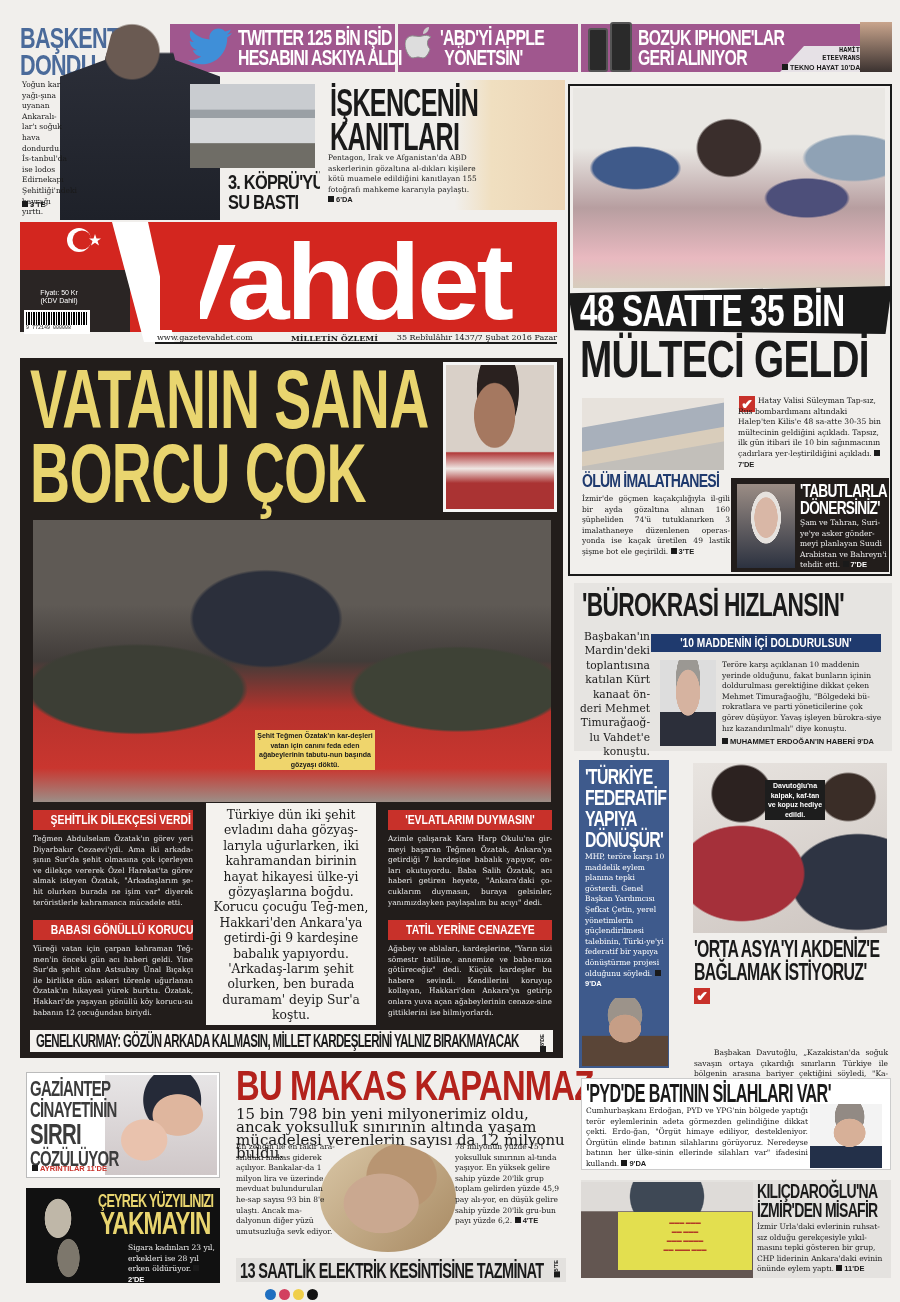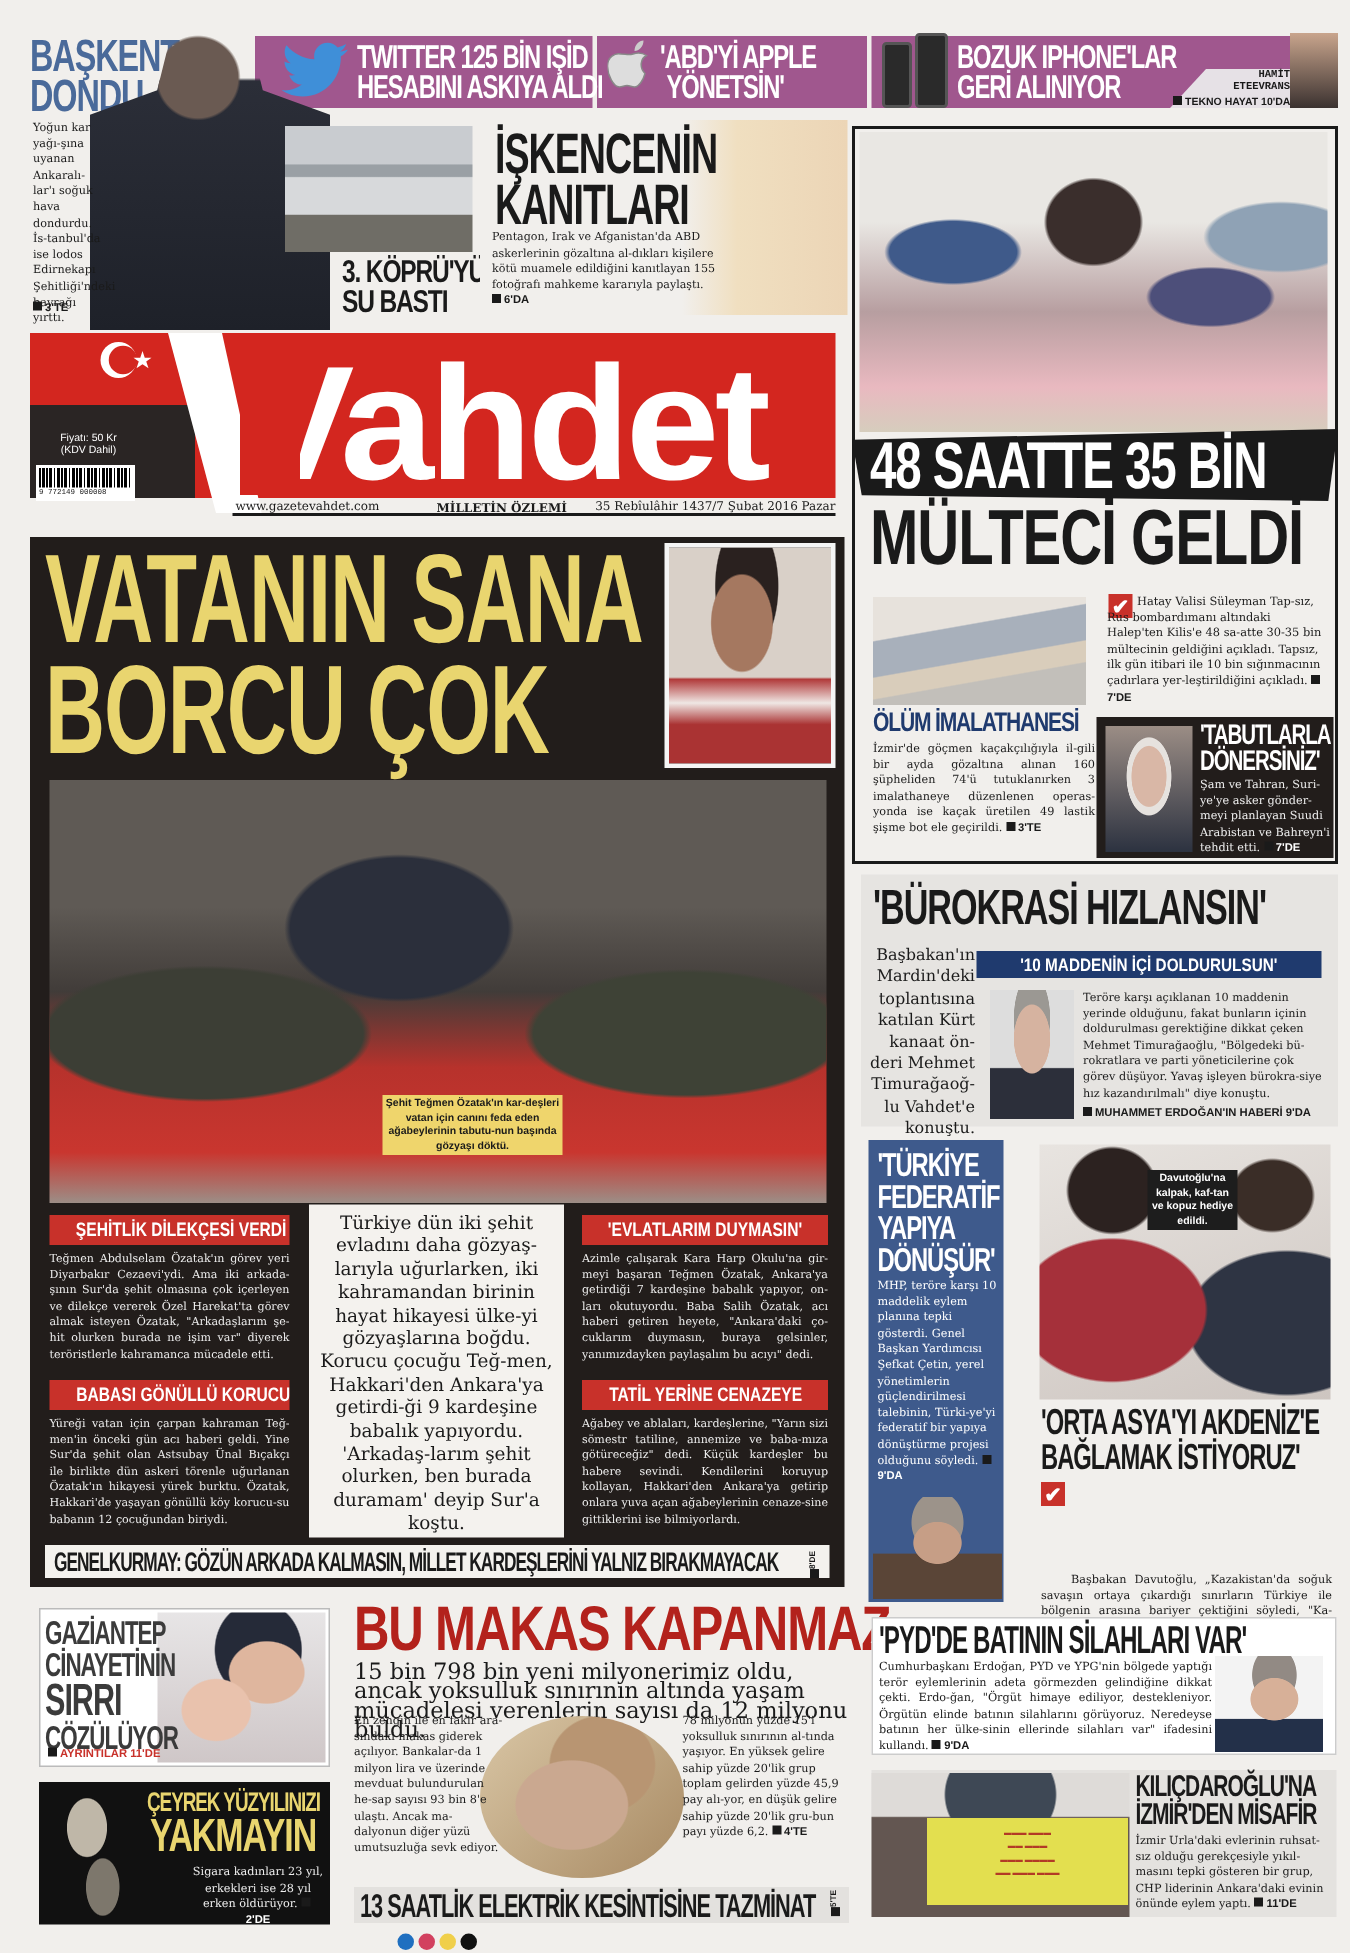--- a/index.html
+++ b/index.html
@@ -217,21 +217,21 @@
   <div>CİNAYETİNİN</div>
   <div style="font-size:30px;line-height:28px">SIRRI</div>
   <div>ÇÖZÜLÜYOR</div>
 </div>
 <div class="abs ref" style="left:32px;top:1164px;color:#c8312a">AYRINTILAR 11'DE</div>
 
 <div class="abs" style="left:26px;top:1188px;width:194px;height:95px;background:#111"></div>
 <div class="abs photo" style="left:30px;top:1192px;width:70px;height:88px;background:radial-gradient(ellipse at 40% 30%,#bfb7a8 0 22%,transparent 23%),radial-gradient(ellipse at 55% 75%,#7d776c 0 20%,transparent 21%),#111"></div>
 <div class="abs cond" style="left:98px;top:1192px;color:#e9d56f;font-size:18px;line-height:18px;transform:scaleX(.7);white-space:nowrap">ÇEYREK YÜZYILINIZI</div>
 <div class="abs cond" style="left:100px;top:1210px;color:#e9d56f;font-size:31px;line-height:28px;transform:scaleX(.73);white-space:nowrap">YAKMAYIN</div>
-<div class="abs sm" style="left:128px;top:1243px;width:88px;color:#eee;text-align:center;font-size:7.5px">
+<div class="abs sm" style="left:128px;top:1243px;width:88px;color:#eee;text-align:left;font-size:7.5px">
   <span>Sigara kadınları 23 yıl, erkekleri ise 28 yıl erken öldürüyor.</span>
   <span class="ref" style="color:#fff">2'DE</span>
 </div>
 
 <div class="abs cond" style="left:236px;top:1066px;color:#b3221c;font-size:42px;line-height:40px;transform:scaleX(.78);white-space:nowrap">BU MAKAS KAPANMAZ</div>
 <div class="abs" style="left:236px;top:1108px;width:330px;font-size:15px;line-height:13px;font-family:'DejaVu Serif',serif">15 bin 798 bin yeni milyonerimiz oldu, ancak yoksulluk sınırının altında yaşam mücadelesi verenlerin sayısı da 12 milyonu buldu.</div>
 <div class="abs photo" style="left:320px;top:1144px;width:136px;height:108px;border-radius:50%;background:radial-gradient(ellipse at 45% 55%,#caa890 0 35%,transparent 36%),radial-gradient(ellipse at 60% 30%,#b89572 0 30%,transparent 31%),linear-gradient(135deg,#d9c6a5,#a88a63)"></div>
 <div class="abs sm" style="left:236px;top:1142px;width:100px;font-size:7.5px">En zengin ile en fakir ara-sındaki makas giderek açılıyor. Bankalar-da 1 milyon lira ve üzerinde mevduat bulundurulan he-sap sayısı 93 bin 8'e ulaştı. Ancak ma-dalyonun diğer yüzü umutsuzluğa sevk ediyor.</div>
 <div class="abs sm" style="left:455px;top:1142px;width:110px;text-align:left;font-size:7.5px">
   <span>78 milyonun yüzde 15'i yoksulluk sınırının al-tında yaşıyor. En yüksek gelire sahip yüzde 20'lik grup toplam gelirden yüzde 45,9 pay alı-yor, en düşük gelire sahip yüzde 20'lik gru-bun payı yüzde 6,2.</span>

